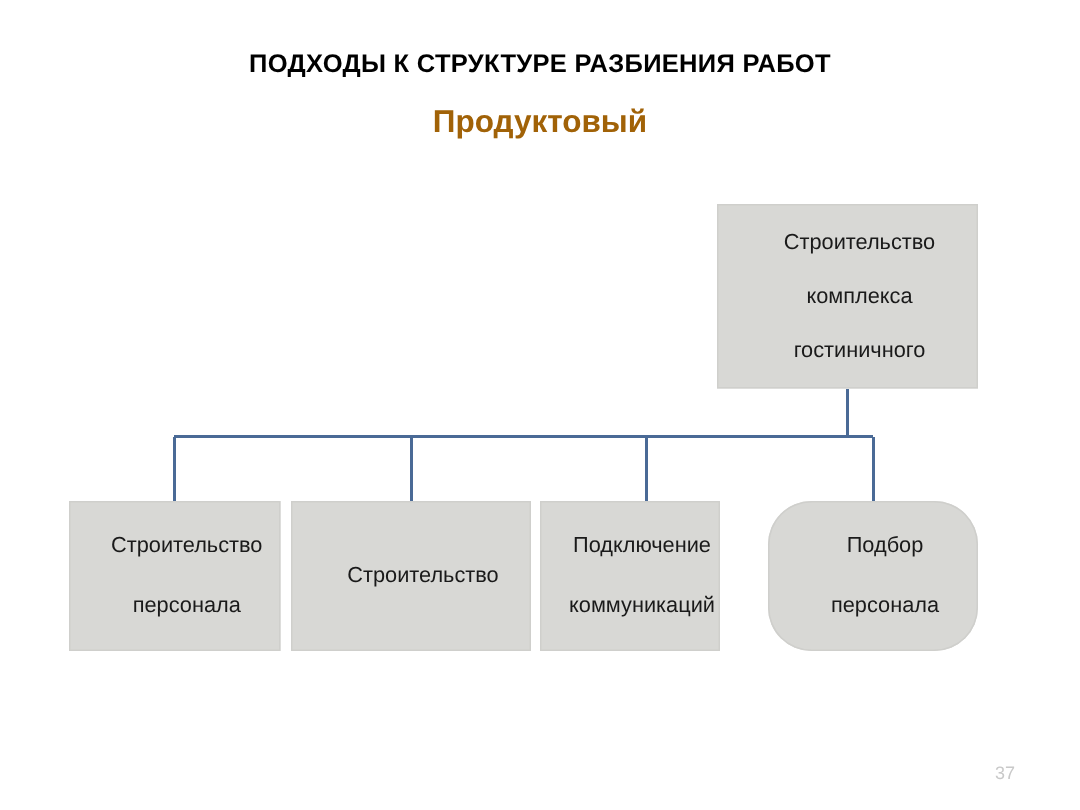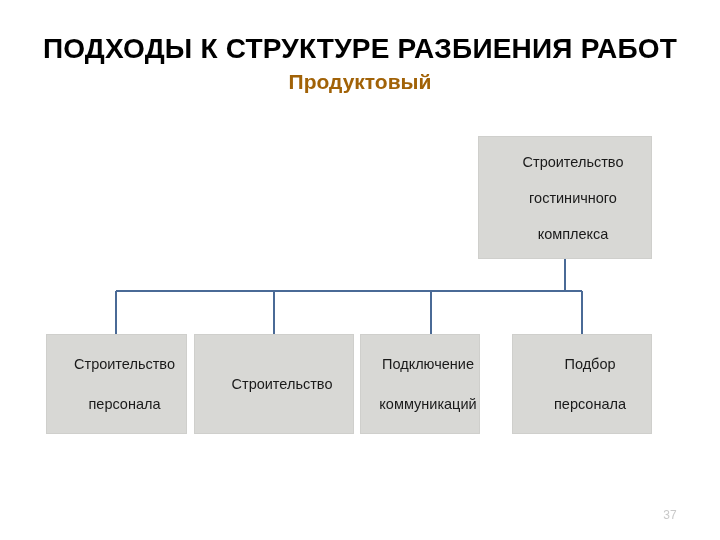--- a/index.html
+++ b/index.html
@@ -20,21 +20,21 @@
     background: #ffffff;
   }
 
   
   .title-main {
     position: absolute;
     left: 0;
     top: 33px;
     width: 720px;
     text-align: center;
-    font-size: 28px;
+    font-size: 17px;
     font-weight: bold;
     letter-spacing: 0.2px;
     color: #000000;
     white-space: nowrap;
     font-family: "Liberation Sans", sans-serif;
   }
   .title-sub {
     position: absolute;
     left: 0;
     top: 70px;
@@ -96,21 +96,21 @@
   }
   .node-child {
     top: 334px;
     height: 100px;
     font-size: 14.5px;
     line-height: 40px;
   }
   .child-0 { left: 46px;  width: 141px; }
   .child-1 { left: 194px; width: 160px; }
   .child-2 { left: 360px; width: 120px; }
-  .child-3 { left: 512px; width: 140px; }
+  .child-3 { left: 512px; width: 140px; border-radius: 29px; }
 
   
   .page-number {
     position: absolute;
     left: 655px;
     top: 508px;
     width: 30px;
     text-align: center;
     font-size: 12px;
     color: #C9C9C9;
@@ -135,22 +135,22 @@
       <path d="M116,291 L582,291" stroke="#4A6A96" stroke-width="2" fill="none" shape-rendering="crispEdges"></path>
 
       <path d="M116,291 L116,334" stroke="#4A6A96" stroke-width="2" fill="none" shape-rendering="crispEdges"></path>
       <path d="M274,291 L274,334" stroke="#4A6A96" stroke-width="2" fill="none" shape-rendering="crispEdges"></path>
       <path d="M431,291 L431,334" stroke="#4A6A96" stroke-width="2" fill="none" shape-rendering="crispEdges"></path>
       <path d="M582,291 L582,334" stroke="#4A6A96" stroke-width="2" fill="none" shape-rendering="crispEdges"></path>
     </svg>
 
     <div class="node node-root">
       <span class="line">Строительство</span>
+      <span class="line">комплекса</span>
       <span class="line">гостиничного</span>
-      <span class="line">комплекса</span>
     </div>
 
     <div class="node node-child child-0">
       <span class="line">Строительство</span>
       <span class="line">персонала</span>
     </div>
 
     <div class="node node-child child-1">
       <span class="line">Строительство</span>
     </div>

